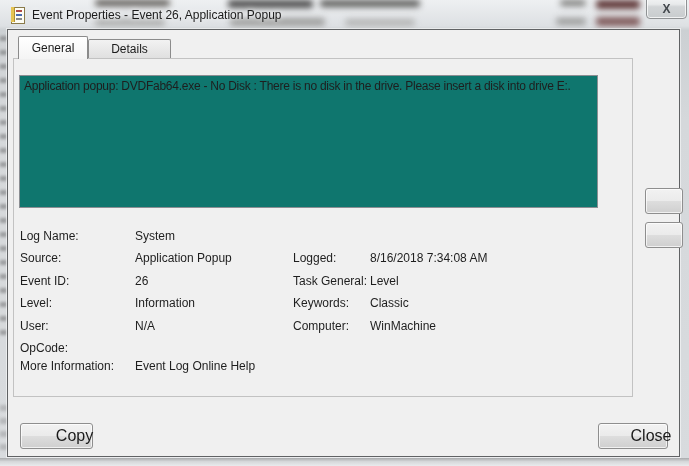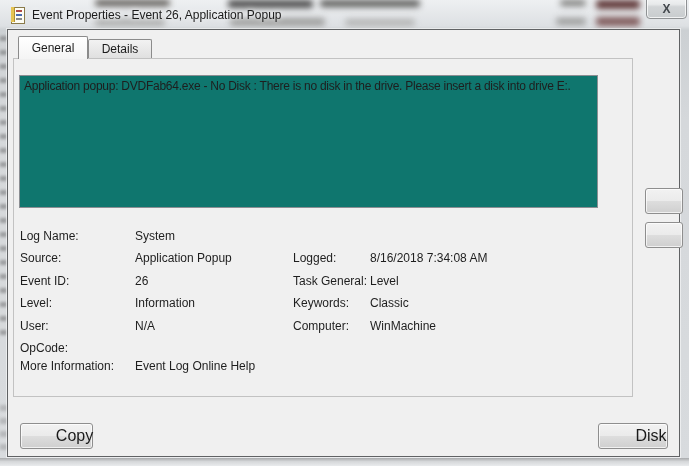--- a/index.html
+++ b/index.html
@@ -51,21 +51,21 @@
   }
   
   .tab{position:absolute;box-sizing:border-box;font-size:12px;color:#1b1b1b;
        display:flex;align-items:center;justify-content:center;cursor:default;}
   .tab-active{
     left:18px;top:36px;width:70px;height:23px;z-index:3;
     background:linear-gradient(180deg,#ffffff,#f4f4f4);
     border:1px solid #8b8b8b;border-bottom:none;border-radius:2px 2px 0 0;
   }
   .tab-inactive{
-    left:88px;top:39px;width:64px;height:19px;z-index:1;
+    left:88px;top:39px;width:83px;height:19px;z-index:1;
     background:linear-gradient(180deg,#f2f2f2,#e0e0e0);
     border:1px solid #8b8b8b;border-bottom:none;border-radius:2px 2px 0 0;
   }
   .tab-page{
     position:absolute;left:13px;top:58px;width:620px;height:339px;box-sizing:border-box;
     background:#f0f0f0;border:1px solid #c2c2c2;z-index:2;
   }
   
   .msg-box{
     position:absolute;left:19px;top:75px;width:579px;height:133px;box-sizing:border-box;
@@ -178,15 +178,15 @@
     <path d="M8 2 L13.5 8 H10.3 V13.5 H5.7 V8 H2.5 Z" fill="#3f4347" stroke="#2e3236" stroke-width="0.6"></path>
   </svg>
 </div>
 <div class="btn btn-down">
   <svg class="arrow-svg" viewBox="0 0 16 16">
     <path d="M8 14 L2.5 8 H5.7 V2.5 H10.3 V8 H13.5 Z" fill="#3f4347" stroke="#2e3236" stroke-width="0.6"></path>
   </svg>
 </div>
 
 <div class="btn btn-copy">Copy</div>
-<div class="btn btn-close">Disk</div>
+<div class="btn btn-close">Close</div>
 
 <div class="bottom-glass"></div>
 
 </body></html>

